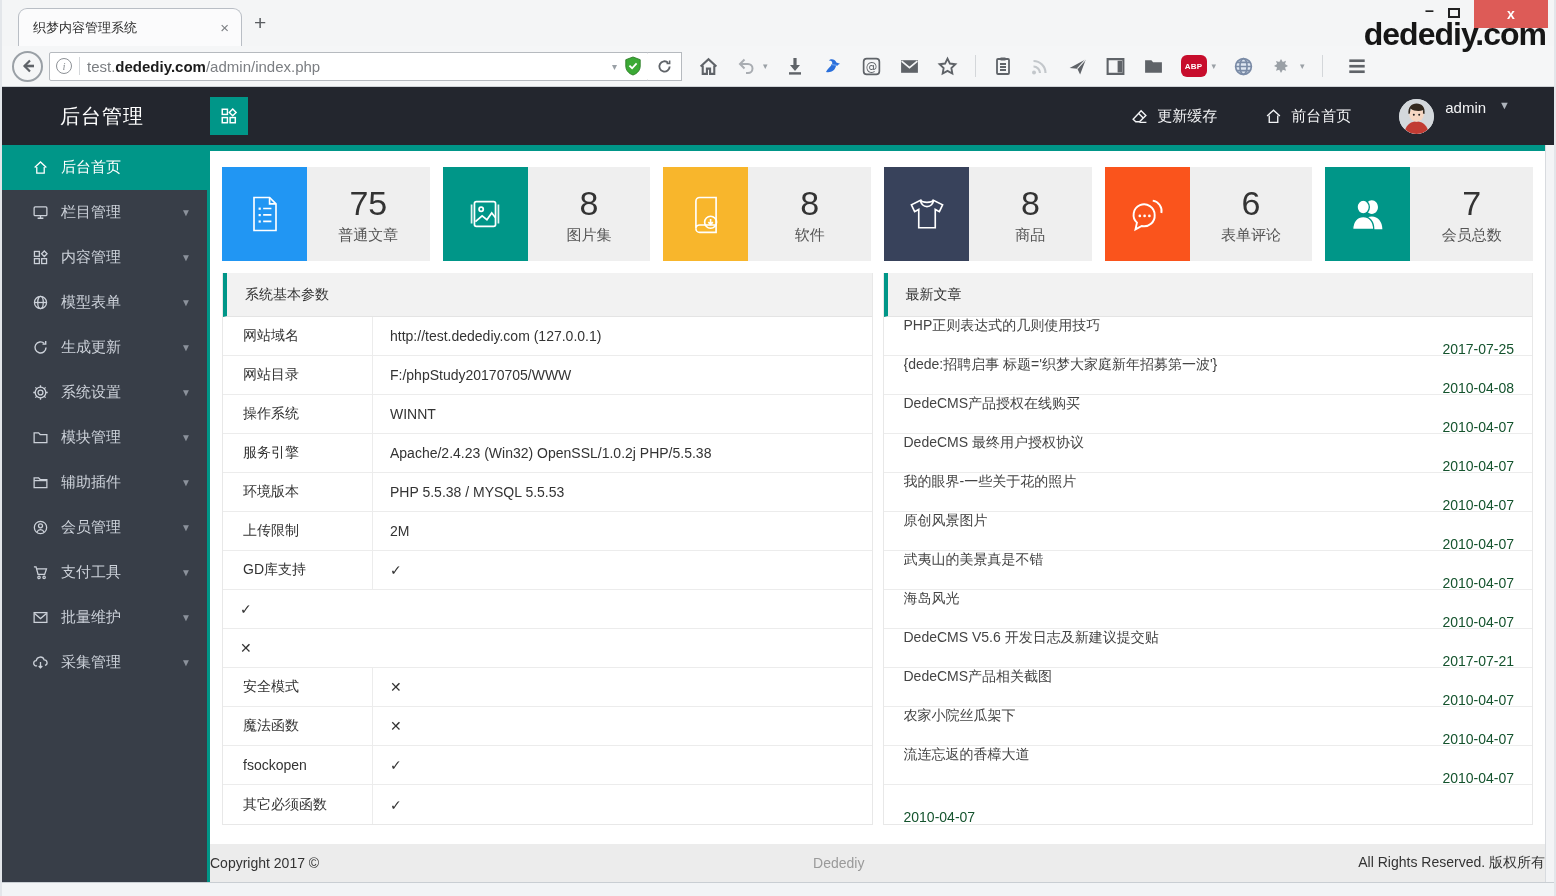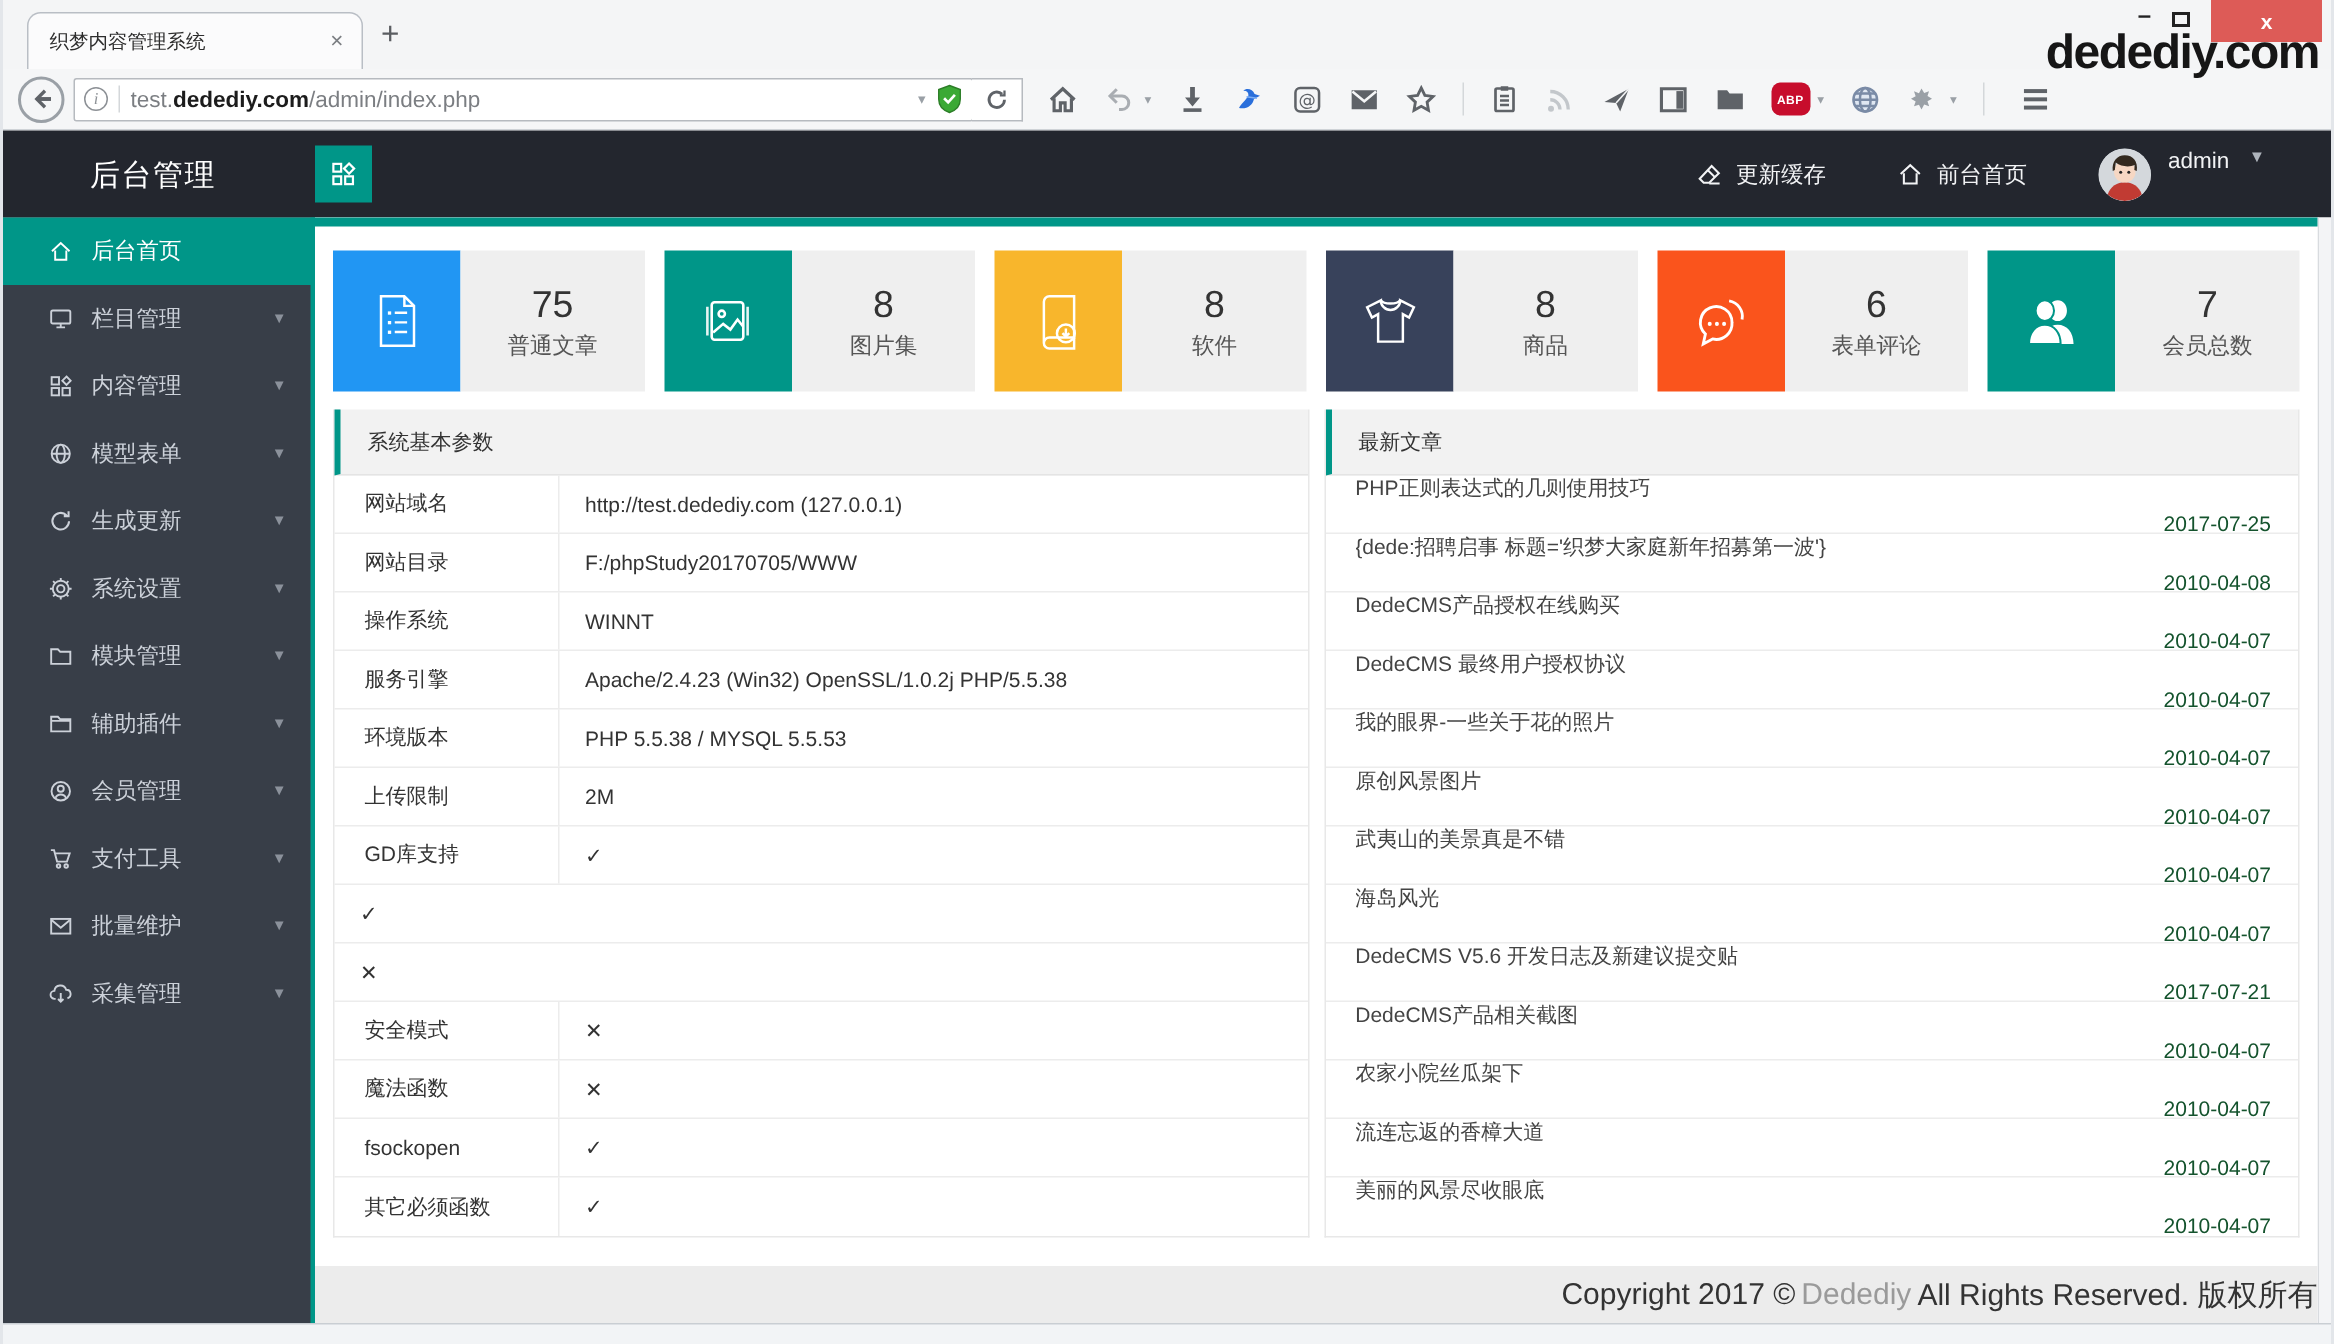--- a/index.html
+++ b/index.html
@@ -54,36 +54,36 @@
   .side-item .si-label { flex:1; }
   .side-item .caret { color:#8b919b; font-size:10px; }
   .side-item.active { background:#009688; color:#fff; margin-right:-3px; padding-right:19px; }
 
   main { flex:1; display:flex; flex-direction:column; background:#fff; min-width:0; position:relative; }
   .accent-strip { height:6px; background:#009688; flex:0 0 auto; }
   .cards { display:flex; gap:13px; margin:16px 12px 0; height:94px; flex:0 0 auto; }
   .card { flex:1; display:flex; }
   .card-icon { width:85px; background:#999; display:flex; align-items:center; justify-content:center; color:#fff; flex:0 0 auto; }
   .card-body { flex:1; background:#efefef; display:flex; flex-direction:column; align-items:center; justify-content:center; gap:3px; }
-  .card-num { font-size:25px; color:#333; }
+  .card-num { font-size:34px; color:#333; }
   .card-label { font-size:15px; color:#555; }
 
   .panels { display:flex; gap:10px; margin:12px 12px 0; flex:0 0 auto; }
   .panel { flex:1; border:1px solid #e8e8e8; border-top:none; min-width:0; }
   .panel-h { height:44px; background:#f2f2f2; border-left:4px solid #009688; border-bottom:1px solid #e4e4e4; display:flex; align-items:center; padding-left:18px; font-size:14px; color:#333; }
   .sysrow { height:39px; display:flex; border-bottom:1px solid #ececec; font-size:14px; }
   .sysrow:last-child { border-bottom:none; }
   .sys-label { width:150px; flex:0 0 auto; border-right:1px solid #ececec; display:flex; align-items:center; padding-left:20px; color:#333; }
   .sys-value { flex:1; display:flex; align-items:center; padding-left:17px; color:#333; }
   .artrow { height:39px; display:flex; align-items:flex-start; border-bottom:1px solid #ececec; font-size:14px; padding:0 18px 0 20px; }
   .artrow:last-child { border-bottom:none; }
   .art-title { flex:1; color:#444; white-space:nowrap; overflow:hidden; }
   .art-date { color:#14532d;margin-top:24px; }
 
-  .appfooter { margin-top:auto; height:38px; background:#ececec; display:flex; align-items:center; justify-content:flex-end; font-size:20px; color:#333; flex:0 0 auto; }
+  .appfooter { margin-top:auto; height:38px; background:#ececec; display:flex; align-items:center; justify-content:space-between; font-size:14px; color:#333; flex:0 0 auto; }
   .appfooter .brandlink { color:#9a9a9a; margin:0 4px; }
 
   .scroll-track { width:9px; background:#f3f4f6; border-left:1px solid #d8dbdf; flex:0 0 auto; }
   .bottom-frame { height:14px; background:#f2f4f6; border-top:1px solid #c9ced3; }
 </style>
 </head>
 <body>
 
 <div class="window">
 
@@ -568,21 +568,20 @@
               </div>
             <div class="artrow">
                 <span class="art-title">农家小院丝瓜架下</span>
                 <span class="art-date">2010-04-07</span>
               </div>
             <div class="artrow">
                 <span class="art-title">流连忘返的香樟大道</span>
                 <span class="art-date">2010-04-07</span>
               </div>
             <div class="artrow">
-                <span class="art-title">美丽的风景尽收眼底</span>
                 <span class="art-date">2010-04-07</span>
               </div>
           </section>
         </div>
 
         <div class="appfooter">
           <span>Copyright 2017 © </span>
           <span class="brandlink">Dedediy</span>
           <span> All Rights Reserved. 版权所有</span>
         </div>

